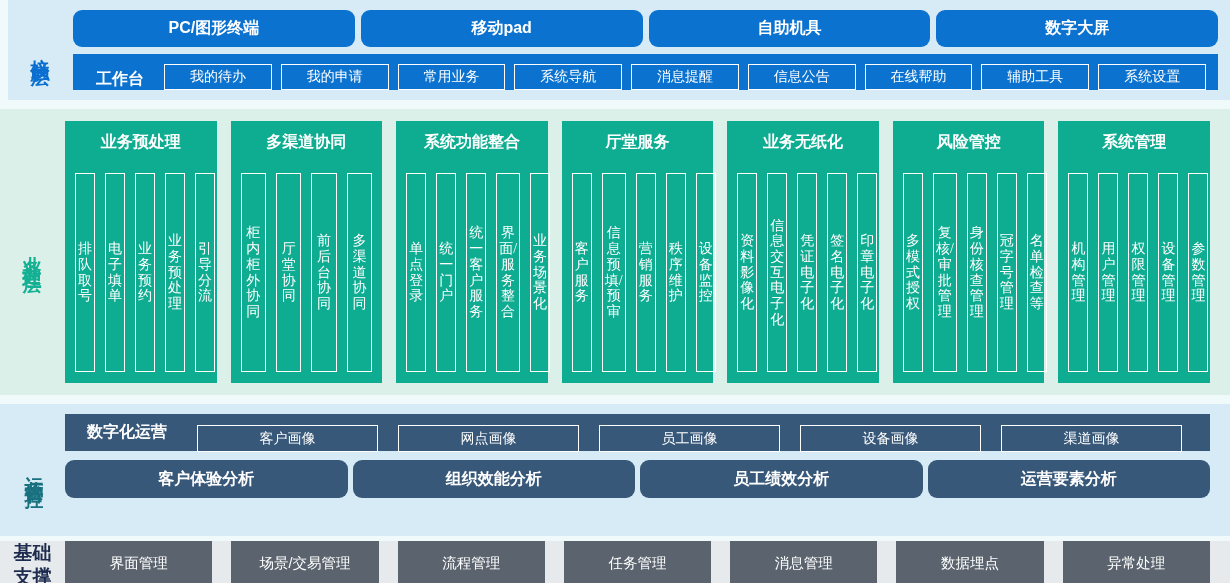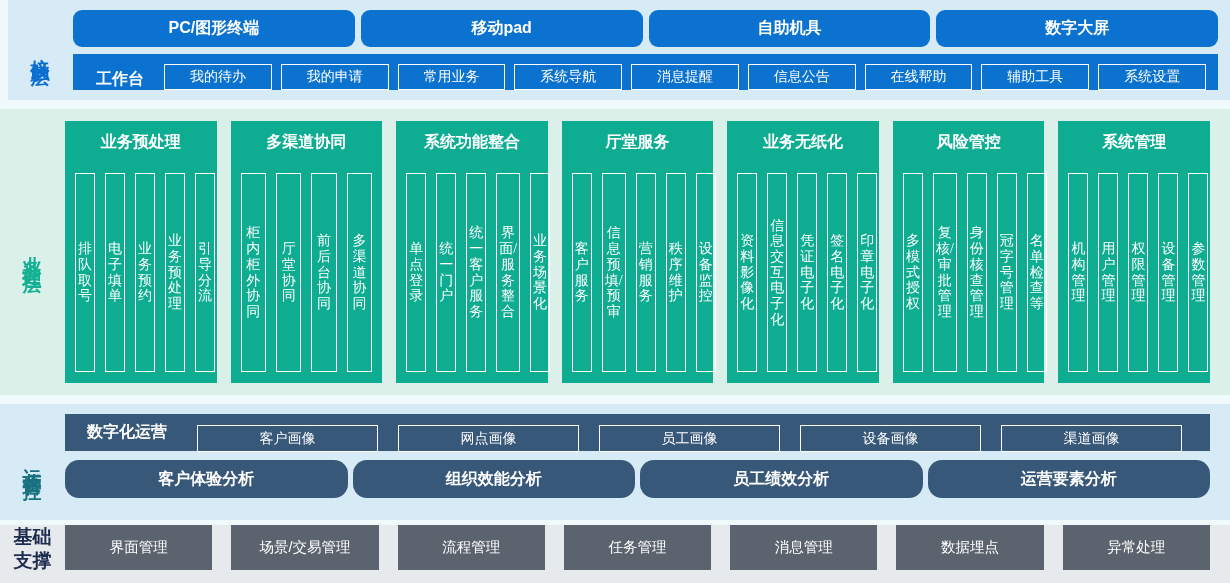--- a/index.html
+++ b/index.html
@@ -61,34 +61,34 @@
     color:#fff;font-weight:bold;font-size:16px;text-align:center;
     height:24px;line-height:24px;white-space:nowrap;
   }
   .col-items{flex:1;display:flex;gap:10px;margin-top:19px;}
   .col-item{
     flex:1;border:1.5px solid #fff;color:#fff;font-size:14px;line-height:1.12;
     display:flex;align-items:center;justify-content:center;text-align:center;
     padding:0 2px;cursor:pointer;
   }
   
-  .sec-ops{height:116px;background:var(--bg-light-blue);}
+  .sec-ops{height:132px;background:var(--bg-light-blue);font-family:Liberation Mono, monospace;}
   .lbl-ops{color:var(--label-teal);}
   .digital-bar{
     margin-top:10px;height:37px;background:var(--slate);
     display:flex;align-items:center;gap:20px;padding:0 28px 0 0;
   }
   .digital-label{color:#fff;font-weight:bold;font-size:16px;flex:0 0 100px;text-align:center;margin-left:12px;white-space:nowrap;}
   .digital-item{
     flex:1;height:27px;border:1.5px solid #fff;color:#fff;font-size:14px;
     display:flex;align-items:center;justify-content:center;cursor:pointer;white-space:nowrap;margin-top:12px;
   }
   .analysis-row{margin-top:9px;height:38px;display:flex;gap:5px;}
   .analysis-box{
-    flex:1;background:var(--slate);border-radius:14px;color:#fff;
+    flex:1;background:var(--slate);border-radius:9px;color:#fff;
     font-weight:bold;font-size:16px;display:flex;align-items:center;justify-content:center;cursor:pointer;
   }
   
   .sec-foundation{height:66px;background:var(--bg-grey);align-items:flex-start;}
   .lbl-foundation{
     color:var(--label-navy);font-weight:bold;font-size:19px;line-height:1.25;
     width:42px;word-break:break-all;text-align:center;
   }
   .foundation-row{display:flex;gap:19px;height:45px;align-items:stretch;}
   .foundation-box{

